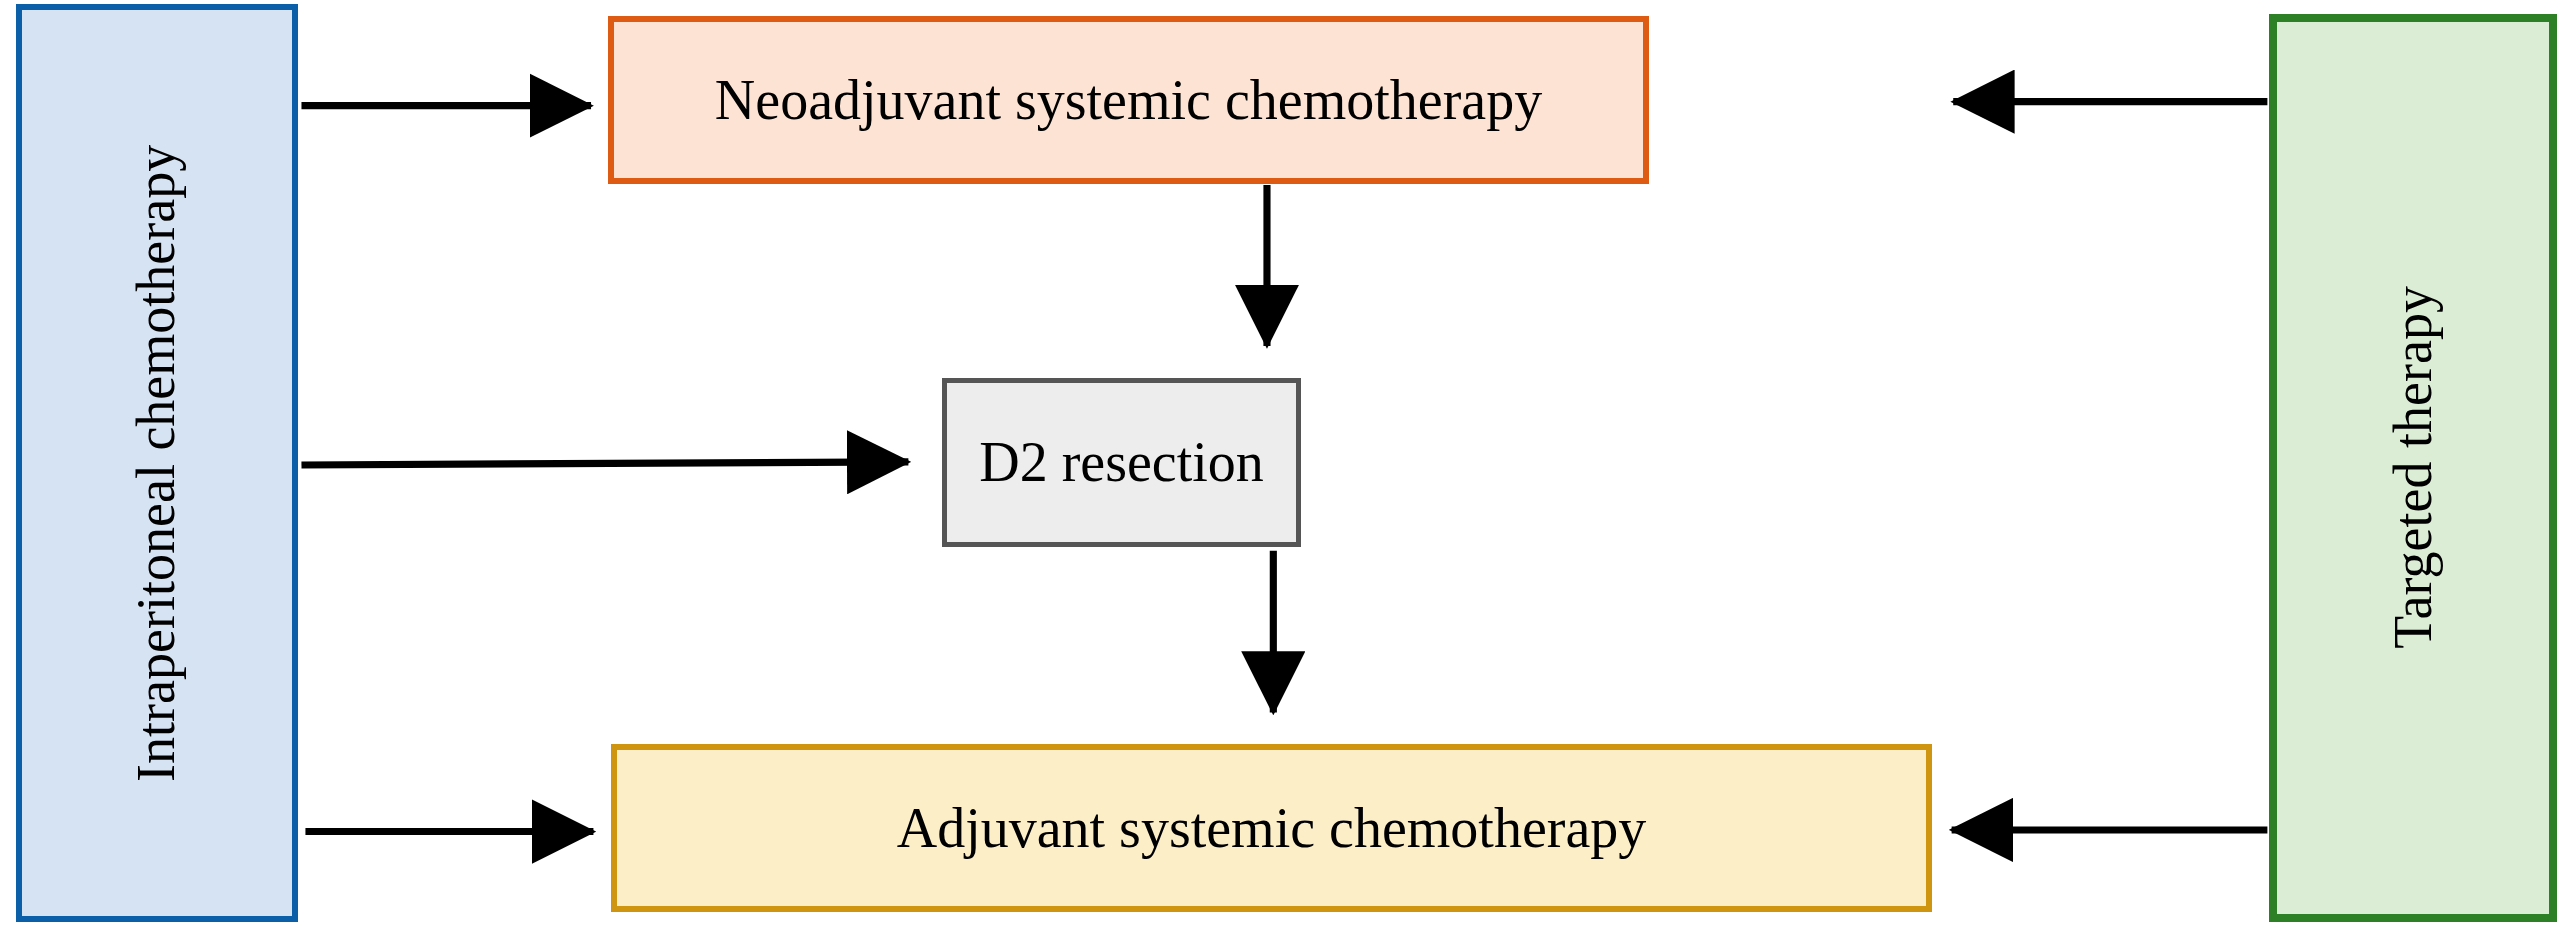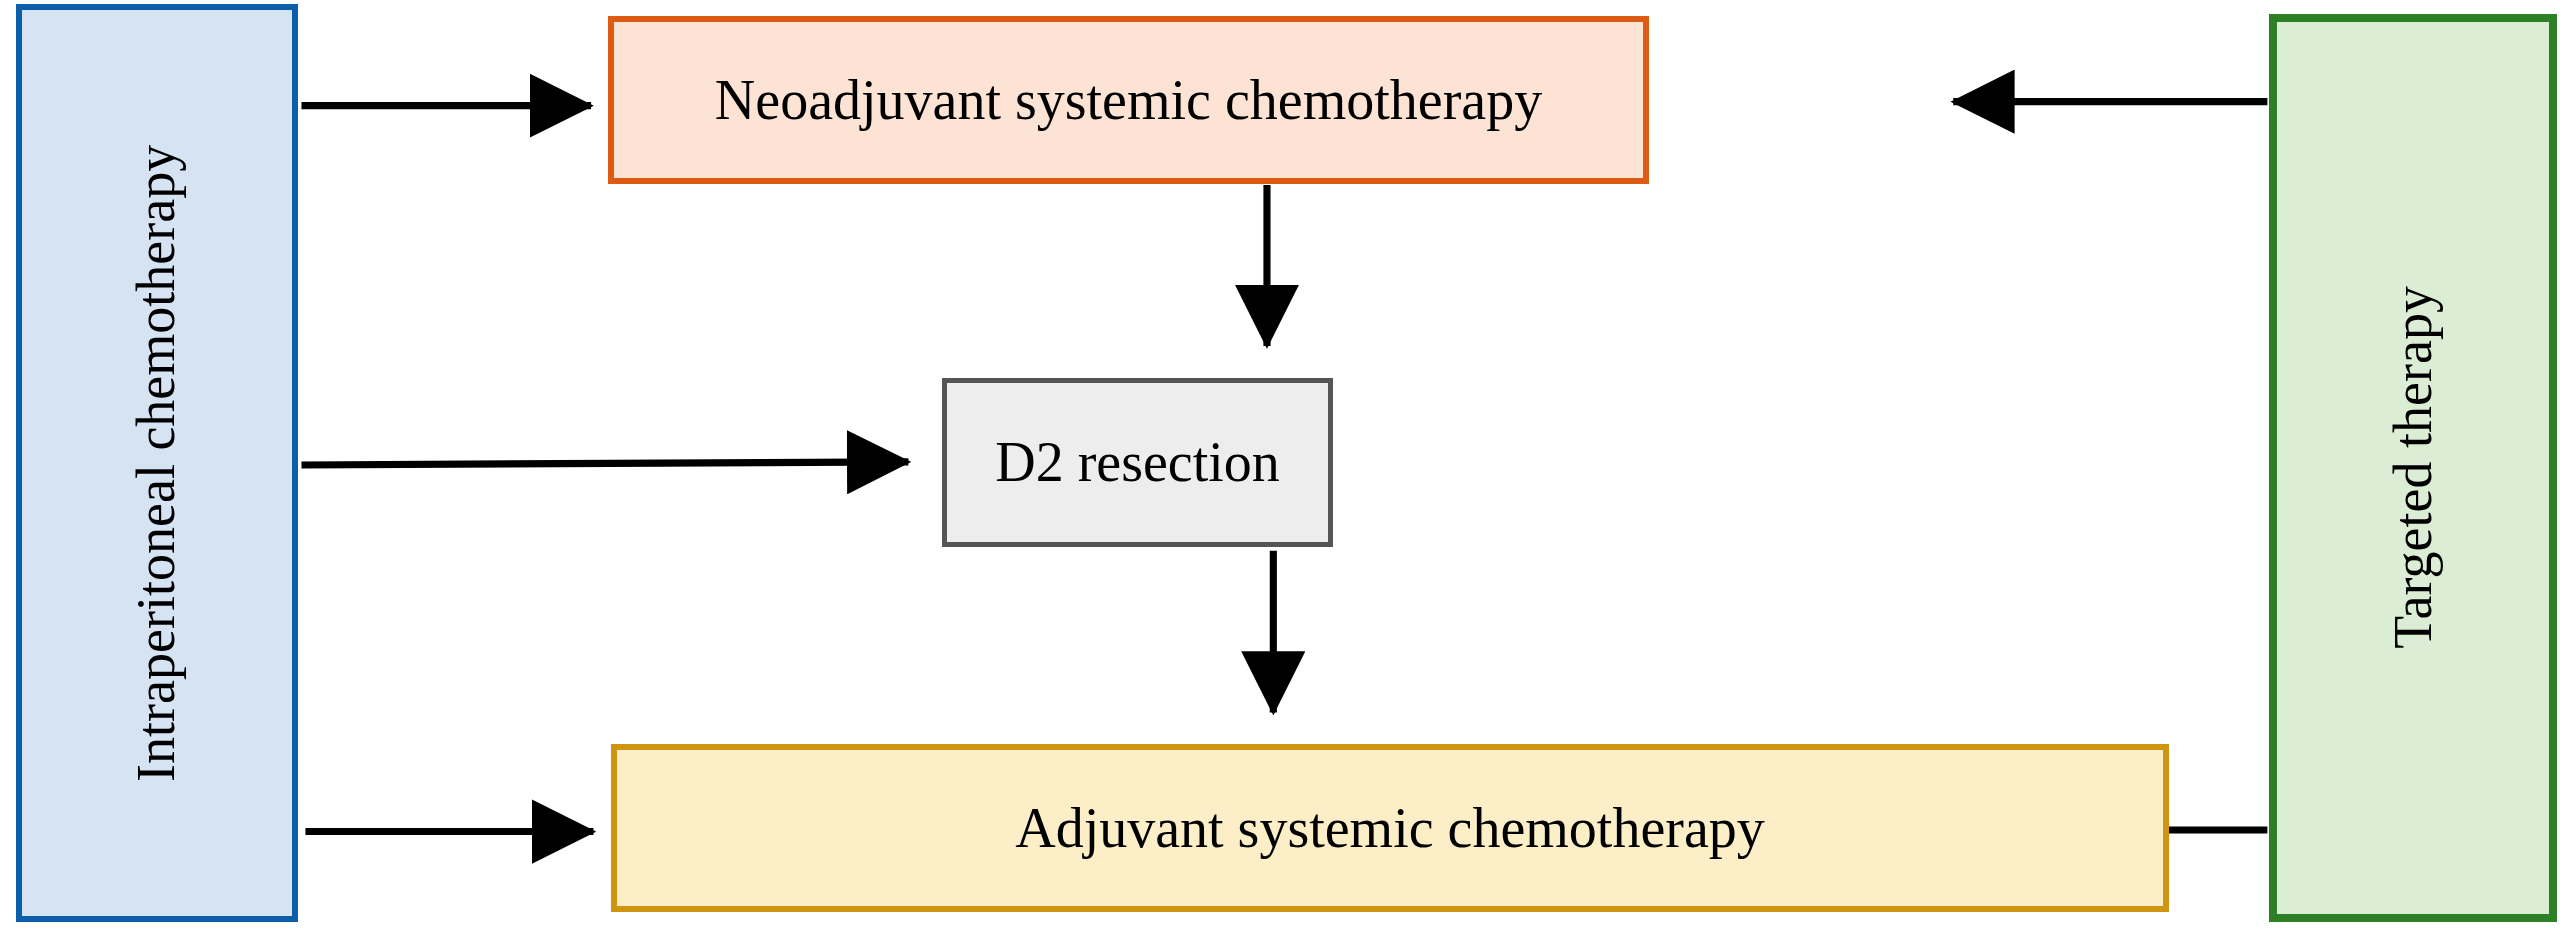--- a/index.html
+++ b/index.html
@@ -53,29 +53,29 @@
   #node-neoadjuvant {
     left: 608px;  top: 16px;
     width: 1041px; height: 168px;
     background: #fce3d4;
     border: 6.3px solid #dd5b12;
   }
   #node-neoadjuvant .label { font-size: 56px; }
 
   #node-d2 {
     left: 942px; top: 378px;
-    width: 391px;  height: 169px;
+    width: 359px;  height: 169px;
     background: #ededed;
     border: 5.6px solid #555555;
   }
   #node-d2 .label { font-size: 56px; }
 
   #node-adjuvant {
     left: 611px;  top: 744px;
-    width: 1558px; height: 168px;
+    width: 1321px; height: 168px;
     background: #fcefc8;
     border: 6.3px solid #cf9510;
   }
   #node-adjuvant .label { font-size: 56px; }
 
   #node-targeted {
     left: 2269px; top: 13.5px;
     width: 288px;  height: 908px;
     background: #dcedd6;
     border: 8px solid #2e8026;

